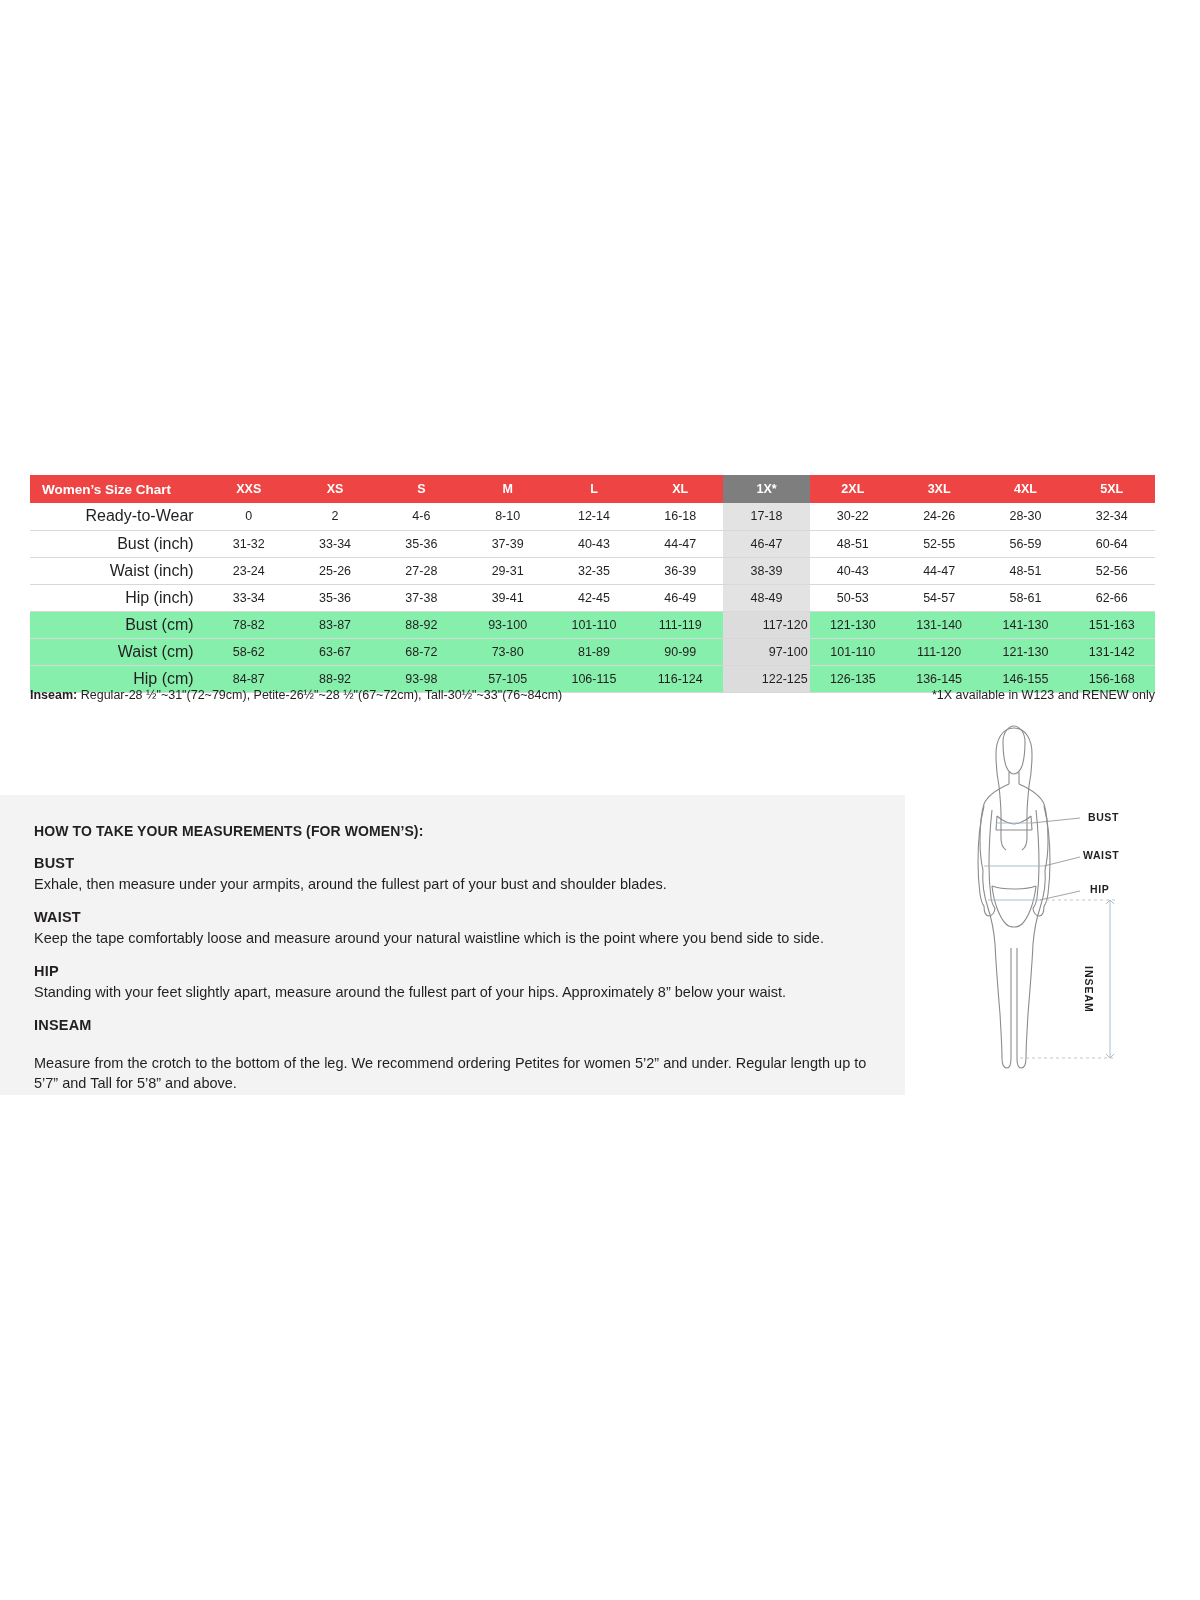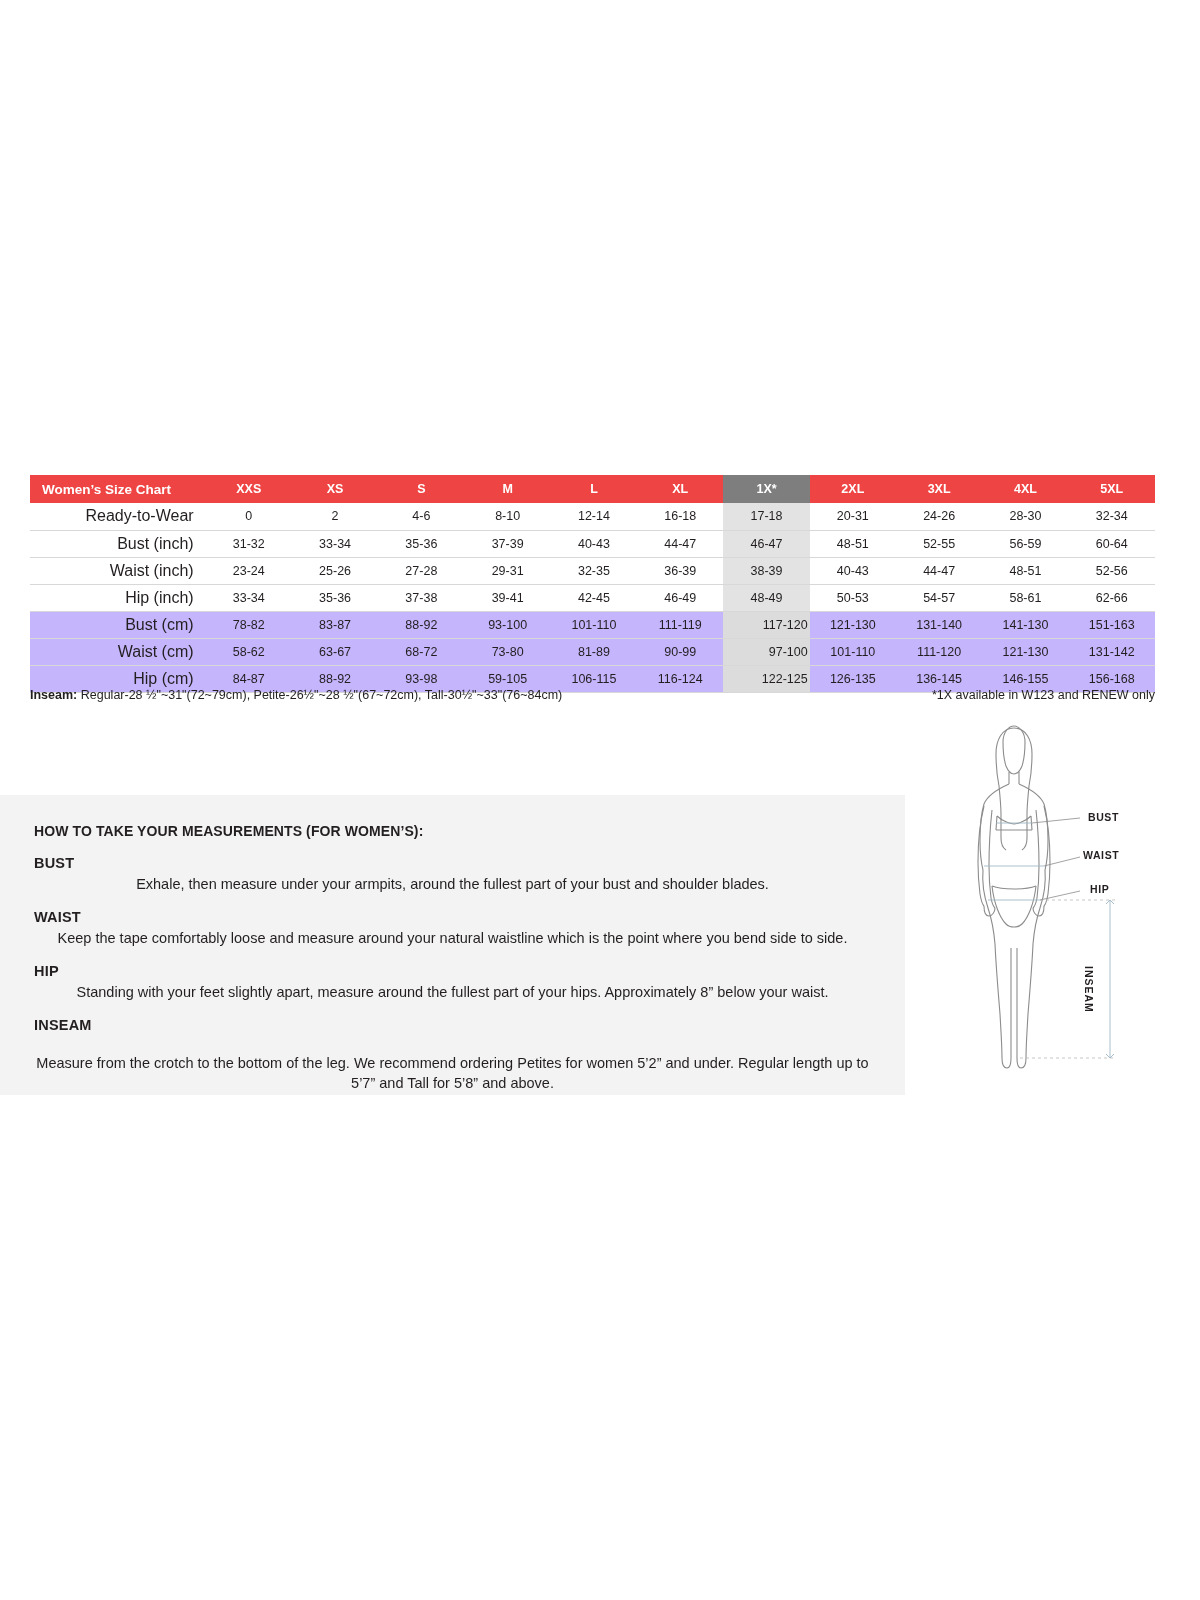--- a/index.html
+++ b/index.html
@@ -52,21 +52,21 @@
     text-align: left;
     padding-left: 12px;
     font-size: 13.5px;
   }
   table.size-chart td.rowlabel {
     text-align: right;
     font-weight: normal;
     padding-right: 12px;
     font-size: 16px;
   }
-  .band-grey td { background: #c4b5fd; }
+  .band-grey td { background: #86efac; }
   .col-1x { background: #e3e3e3 !important; }
   thead th.col-1x-head { background: #7e7e7e !important; }
   tr.band-grey td.col-1x { background: #dcdcdc !important; text-align: right; }
 
   
   col.c0 { width: 175px; }
   col.cx  { width: 86px; }
 
   
   .inseam-line {
@@ -114,21 +114,20 @@
   .howto h3 {
     margin: 0 0 3px 0;
     font-size: 14.5px;
     font-weight: bold;
     letter-spacing: 0.2px;
   }
   .howto p {
     margin: 0 0 15px 0;
     font-size: 14.5px;
     line-height: 20px;
-    text-align: center;
   }
   .howto p.last { margin-bottom: 0; margin-top: 20px; }
 
   
   .figure {
     position: absolute;
     left: 940px;
     top: 718px;
     width: 230px;
     height: 365px;
@@ -190,21 +189,21 @@
       <tbody>
         <tr>
           <td class="rowlabel">Ready-to-Wear</td>
           <td>0</td>
           <td>2</td>
           <td>4-6</td>
           <td>8-10</td>
           <td>12-14</td>
           <td>16-18</td>
           <td class="col-1x">17-18</td>
-          <td>20-31</td>
+          <td>30-22</td>
           <td>24-26</td>
           <td>28-30</td>
           <td>32-34</td>
         </tr>
         <tr>
           <td class="rowlabel">Bust (inch)</td>
           <td>31-32</td>
           <td>33-34</td>
           <td>35-36</td>
           <td>37-39</td>
@@ -270,21 +269,21 @@
           <td>101-110</td>
           <td>111-120</td>
           <td>121-130</td>
           <td>131-142</td>
         </tr>
         <tr class="band-grey">
           <td class="rowlabel">Hip (cm)</td>
           <td>84-87</td>
           <td>88-92</td>
           <td>93-98</td>
-          <td>59-105</td>
+          <td>57-105</td>
           <td>106-115</td>
           <td>116-124</td>
           <td class="col-1x">122-125</td>
           <td>126-135</td>
           <td>136-145</td>
           <td>146-155</td>
           <td>156-168</td>
         </tr>
       </tbody>
     </table>

